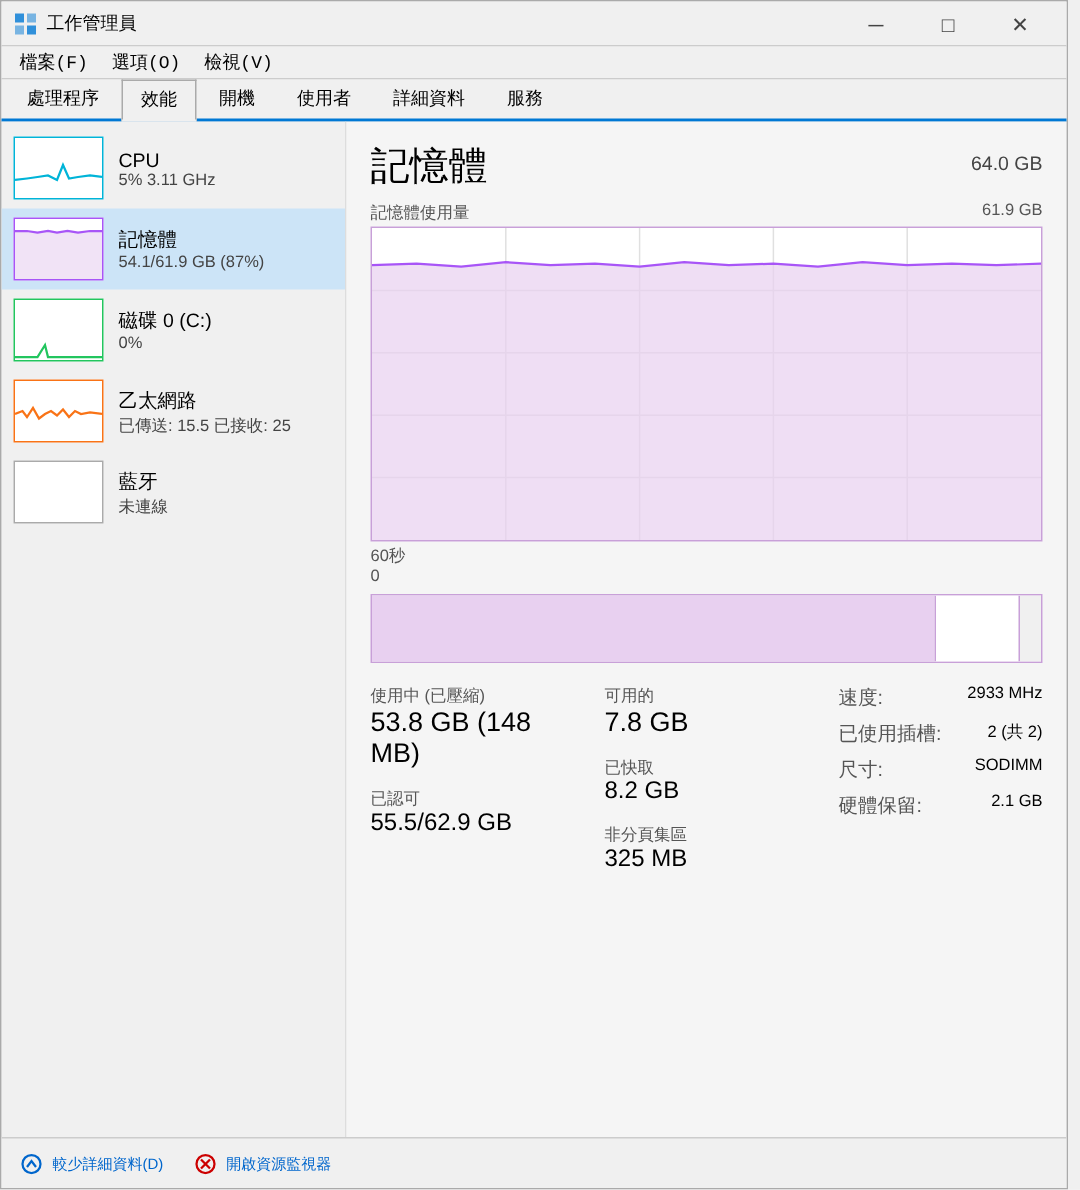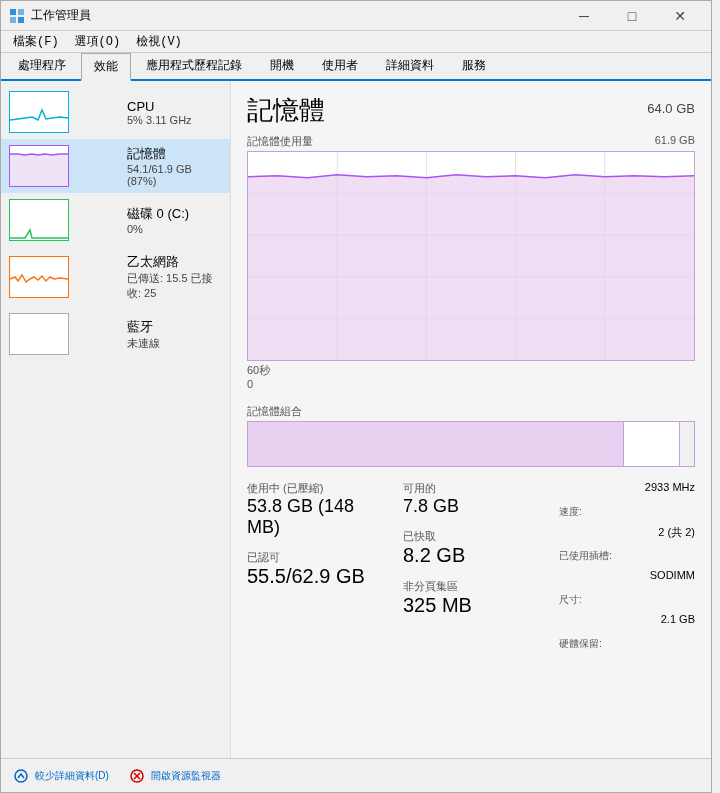--- a/index.html
+++ b/index.html
@@ -127,21 +127,20 @@
       height: 42px;
       border: 1px solid #ccc;
       background: #fff;
       flex-shrink: 0;
       position: relative;
       overflow: hidden;
     }
     .sidebar-info {
       display: flex;
       flex-direction: column;
-      margin-left: 48px;
     }
     .sidebar-label {
       font-size: 13px;
       font-weight: 500;
       color: #000;
     }
     .sidebar-value {
       font-size: 11px;
       color: #444;
     }
@@ -259,28 +258,28 @@
     .stat-label {
       font-size: 11px;
       color: #555;
     }
     .stat-value {
       font-size: 18px;
       font-weight: 300;
       color: #000;
     }
     .stat-value.small {
-      font-size: 20px;
+      font-size: 16px;
     }
     .right-stat-row {
       display: flex;
       justify-content: space-between;
       gap: 20px;
     }
-    .right-stat-label { font-size: 10px; color: #555; margin-top: 24px; }
+    .right-stat-label { font-size: 13px; color: #555; }
     .right-stat-value { font-size: 11px; color: #000; }
 
     
     .bottom-bar {
       height: 34px;
       background: #f0f0f0;
       border-top: 1px solid #ccc;
       display: flex;
       align-items: center;
       padding: 0 12px;
@@ -341,21 +340,20 @@
 
   <div class="menu-bar">
     <span class="menu-item">檔案(F)</span>
     <span class="menu-item">選項(O)</span>
     <span class="menu-item">檢視(V)</span>
   </div>
 
   <div class="tab-bar">
     <div class="tab">處理程序</div>
     <div class="tab active">效能</div>
-    <div class="tab">應用程式歷程記錄</div>
     <div class="tab">開機</div>
     <div class="tab">使用者</div>
     <div class="tab">詳細資料</div>
     <div class="tab">服務</div>
   </div>
 
   <div class="main-content">
 
     <div class="sidebar">
 
@@ -448,21 +446,20 @@
 
             <polyline points="0,25 30,24 60,26 90,23 120,25 150,24 180,26 210,23 240,25 270,24 300,26 330,23 360,25 390,24 420,25 450,24" style="fill:none; stroke:#a855f7; stroke-width:1.5;"></polyline>
           </svg>
         </div>
         <div class="graph-time-row">
           <span>60秒</span>
           <span>0</span>
         </div>
       </div>
 
-      <div class="composition-label">記憶體組合</div>
       <div class="composition-bar">
         <div class="comp-used"></div>
         <div class="comp-available" style="border-left:1px solid #c8a0d8; border-right:1px solid #c8a0d8;"></div>
         <div class="comp-modified"></div>
       </div>
 
       <div class="stats-grid">
 
         <div style="display:flex; flex-direction:column; gap:12px;">
           <div class="stat-item">

